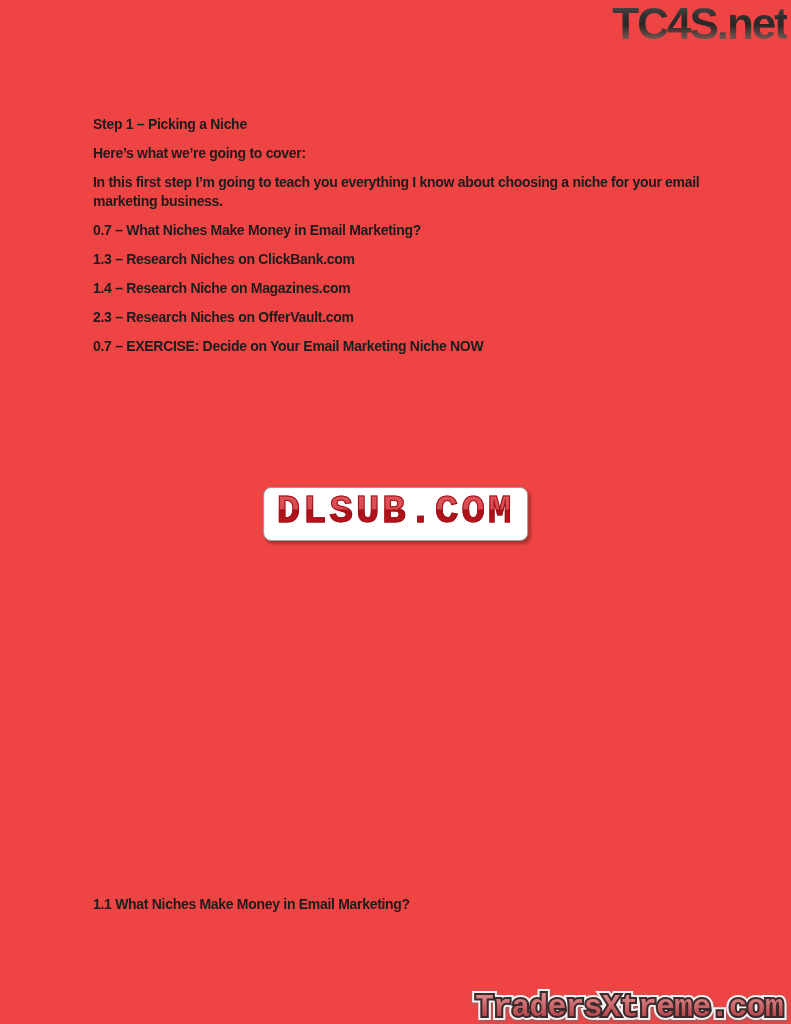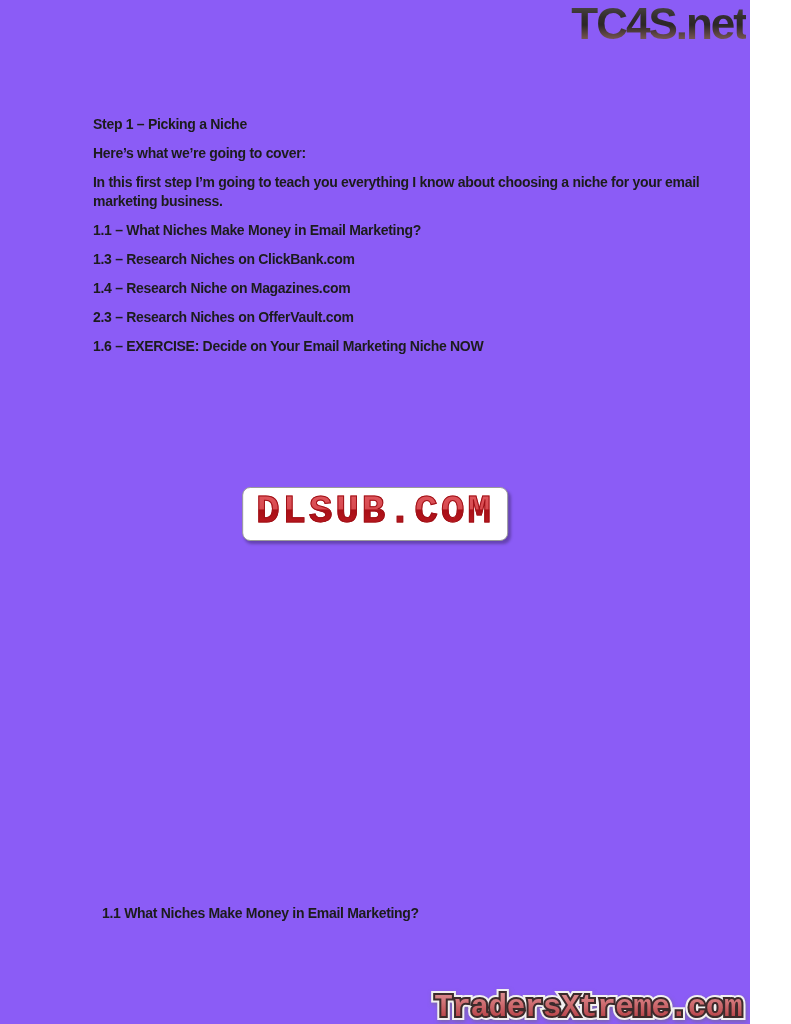--- a/index.html
+++ b/index.html
@@ -1,23 +1,22 @@
 <!DOCTYPE html>
 <html><head>
 <meta charset="utf-8">
 <style>
   html, body { margin: 0; padding: 0; background: #ffffff; }
   .page {
     position: relative;
-    width: 726px;
+    width: 791px;
     height: 1024px;
-    background: #8b5cf6;
+    background: #ef4444;
     overflow: hidden;
     font-family: "Liberation Sans", "DejaVu Sans", sans-serif;
-    padding-left: 24px;
   }
 
   
   .tc4s {
     position: absolute;
     top: 0px;
     right: 4px;
     font-family: "Liberation Sans", sans-serif;
     font-weight: 700;
     font-size: 44px;
@@ -72,21 +71,21 @@
     background-clip: text;
     color: transparent;
     -webkit-text-stroke: 1px #9e1016;
   }
 
   
   .section-heading {
     position: absolute;
     left: 93px;
     top: 895px;
-    margin: 9px;
+    margin: 0;
     color: #1c1c1c;
     font-size: 14px;
     font-weight: 700;
     letter-spacing: -0.3px;
     line-height: 19px;
     white-space: nowrap;
   }
 
   
   .tx-logo {
@@ -130,25 +129,25 @@
 <body>
 
 <div class="page">
 
   <div class="tc4s">TC4S.net</div>
 
   <div class="content">
     <p class="para">Step 1 – Picking a Niche</p>
     <p class="para">Here’s what we’re going to cover:</p>
     <p class="para">In this first step I’m going to teach you everything I know about choosing a niche for your email marketing business.</p>
-    <p class="para">1.1 – What Niches Make Money in Email Marketing?</p>
+    <p class="para">0.7 – What Niches Make Money in Email Marketing?</p>
     <p class="para">1.3 – Research Niches on ClickBank.com</p>
     <p class="para">1.4 – Research Niche on Magazines.com</p>
     <p class="para">2.3 – Research Niches on OfferVault.com</p>
-    <p class="para">1.6 – EXERCISE: Decide on Your Email Marketing Niche NOW</p>
+    <p class="para">0.7 – EXERCISE: Decide on Your Email Marketing Niche NOW</p>
   </div>
 
   <div class="dlsub-band">
     <span class="dlsub-text">DLSUB.COM</span>
   </div>
 
   <p class="section-heading">1.1 What Niches Make Money in Email Marketing?</p>
 
   <div class="tx-logo">
     <span class="tx-layer tx-back">TradersXtreme.com</span>

